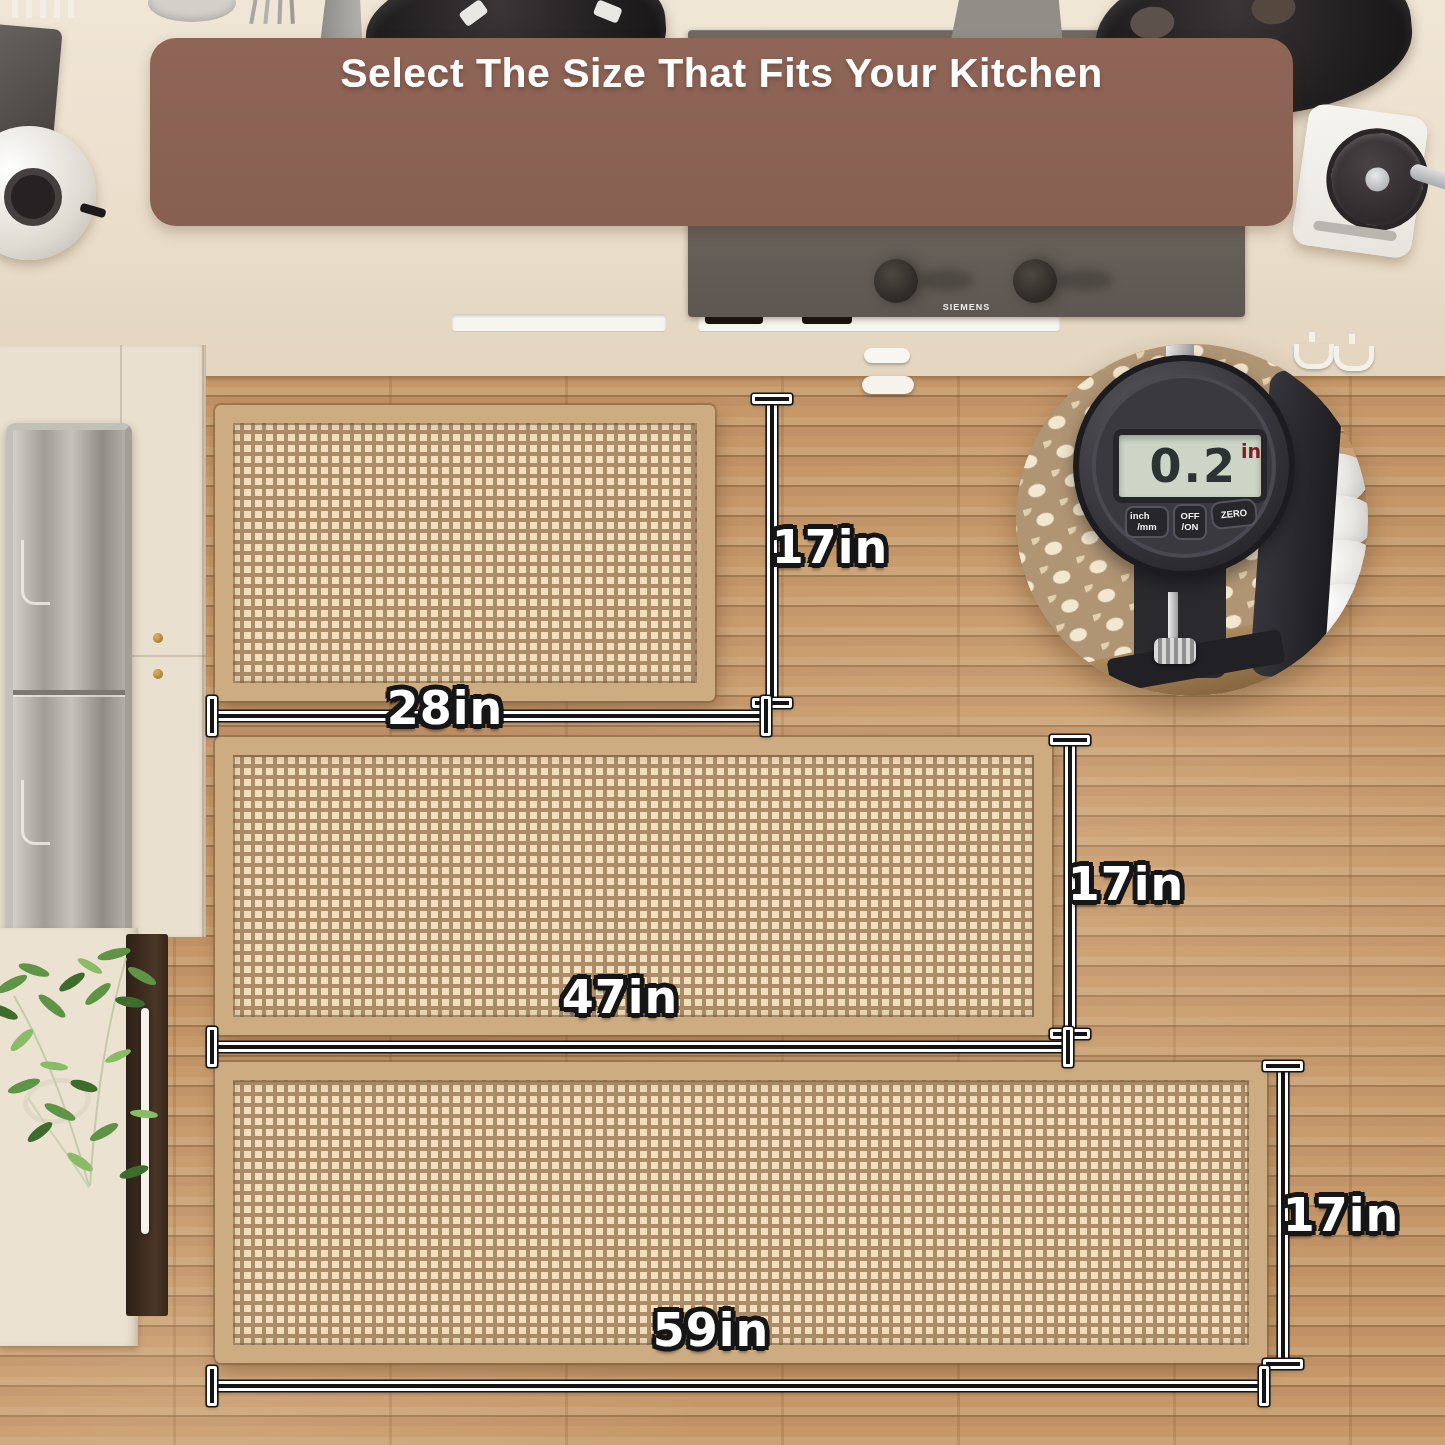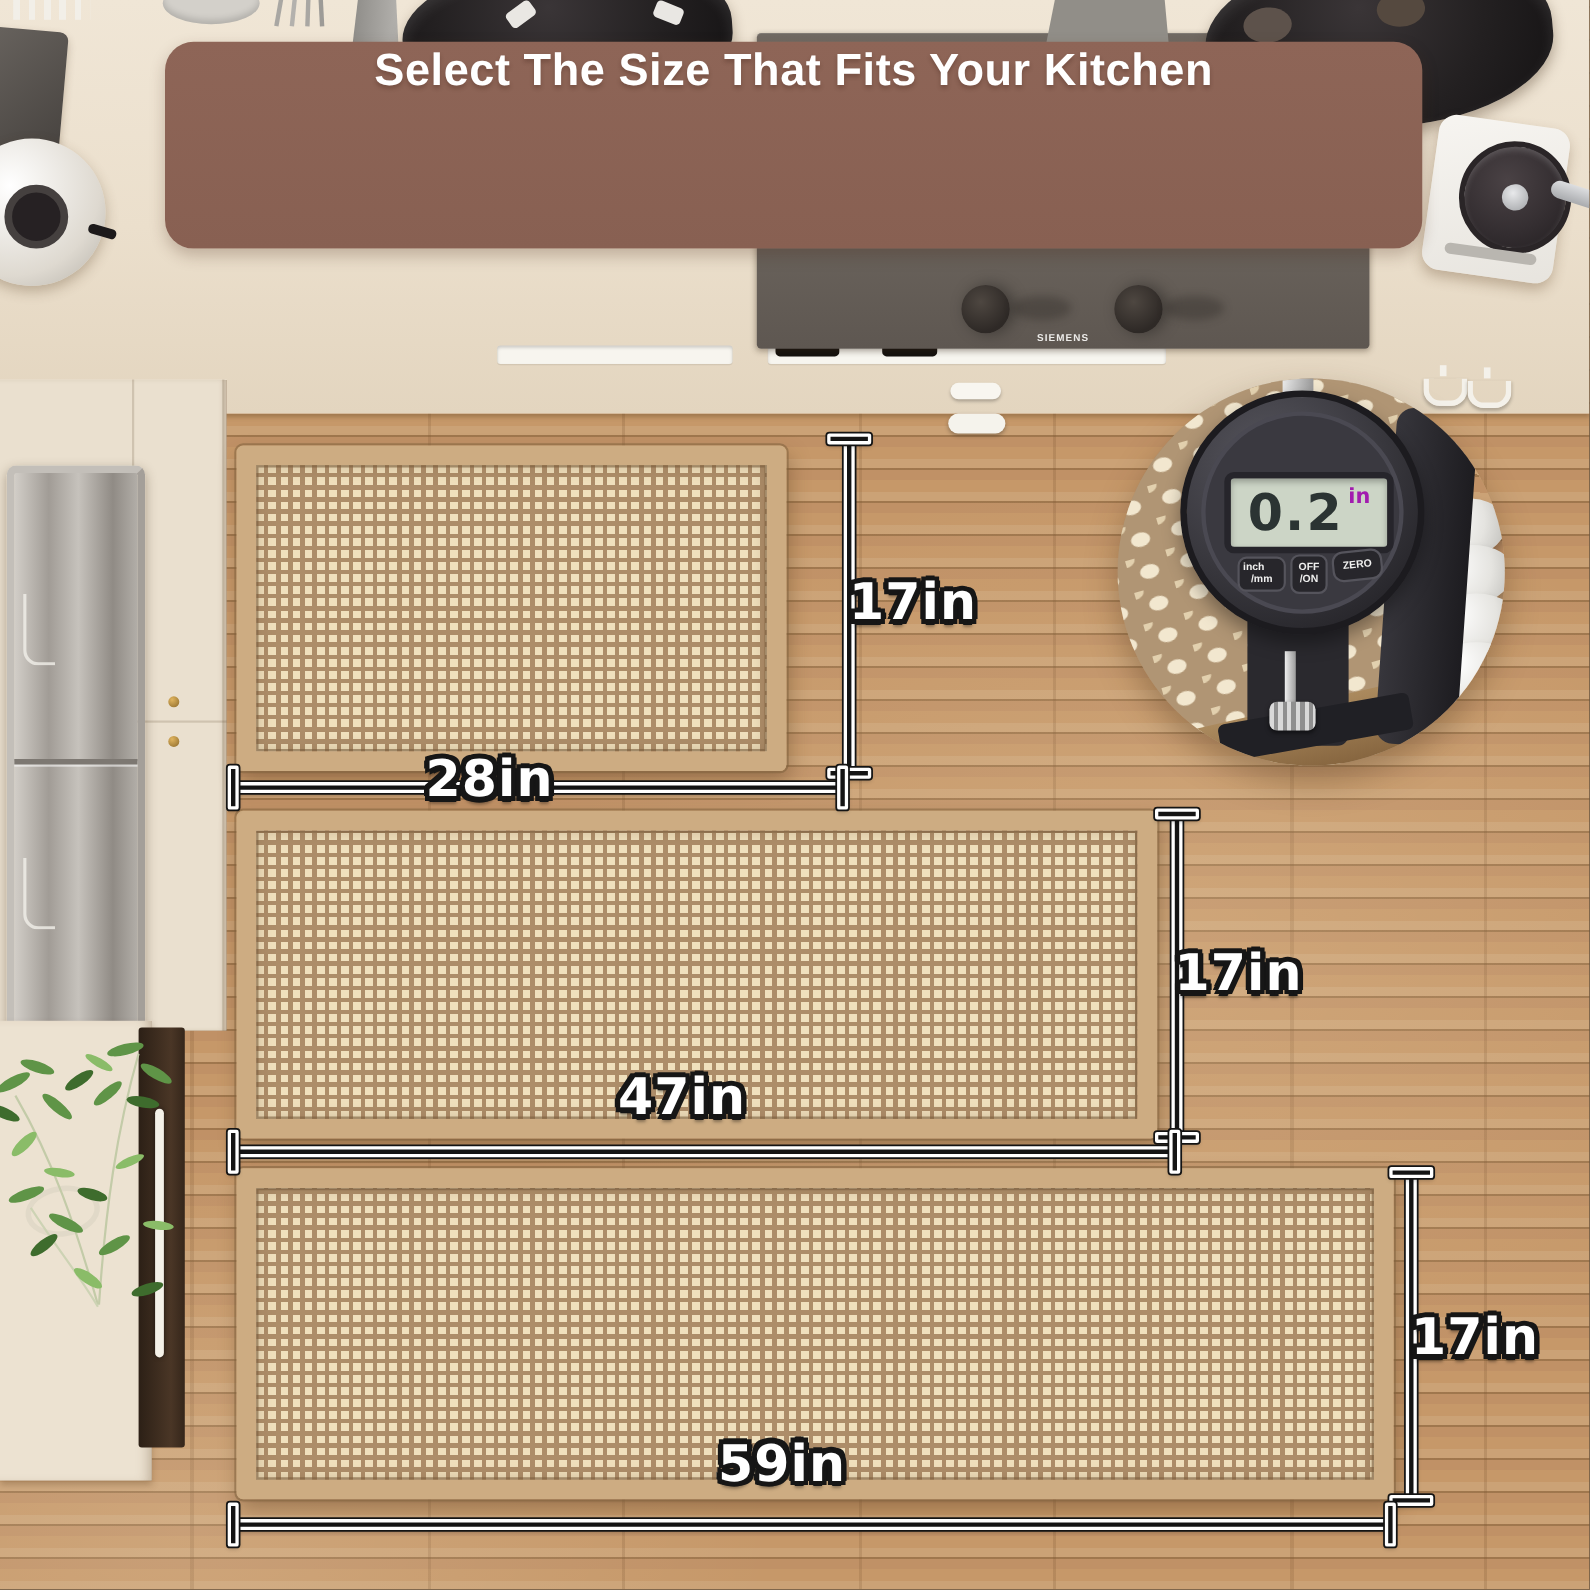--- a/index.html
+++ b/index.html
@@ -78,21 +78,21 @@
     letter-spacing:1px;white-space:nowrap;z-index:6;
     text-shadow:-4px -4px 0 #161616,4px -4px 0 #161616,-4px 4px 0 #161616,4px 4px 0 #161616,
       -5px 0 0 #161616,5px 0 0 #161616,0 -5px 0 #161616,0 5px 0 #161616,0 7px 3px rgba(0,0,0,.35);}
 
   
   .banner{left:150px;top:38px;width:1143px;height:188px;border-radius:26px;
     background:linear-gradient(180deg,#8e6557 0%,#886052 100%);
     box-shadow:0 6px 14px rgba(70,40,25,.25);z-index:7;text-align:center;color:#fff;}
   .banner-title{margin-top:16px;font-size:84px;line-height:1.06;font-weight:bold;letter-spacing:3px;
     text-shadow:0 4px 5px rgba(60,30,20,.3);}
-  .banner-sub{margin-top:2px;font-size:41px;font-weight:bold;letter-spacing:.5px;
+  .banner-sub{margin-top:12px;font-size:41px;font-weight:bold;letter-spacing:.5px;
     text-shadow:0 3px 4px rgba(60,30,20,.3);}
 
   
   .prop{z-index:2;}
   .darkpot{background:radial-gradient(circle at 45% 30%, #3a3537 0%, #232021 55%, #141213 100%);
     border-radius:46%;box-shadow:inset 0 6px 14px rgba(255,255,255,.12), 0 6px 12px rgba(60,40,20,.35);}
   .flap{width:26px;height:16px;background:#e9e7e3;border-radius:4px;}
   .kettle{background:radial-gradient(circle at 35% 32%, #ffffff, #ded9d0 65%, #b3afa7);
     border-radius:50%;box-shadow:0 5px 12px rgba(80,55,30,.3);}
   .kettle-center{background:#262123;border:7px solid #45403f;border-radius:50%;}
@@ -135,23 +135,23 @@
   .g-stem{position:absolute;left:150px;top:-6px;width:28px;height:26px;border-radius:4px;
     background:linear-gradient(90deg,#e9e9e9,#9a9a9a);}
   .g-stembase{position:absolute;left:142px;top:16px;width:44px;height:12px;border-radius:3px;background:#8f8c90;}
   .g-head{position:absolute;left:57px;top:11px;width:210px;height:210px;border-radius:50%;
     background:radial-gradient(circle at 35% 28%, #57565e, #29282d 78%);border:6px solid #1c1b1f;
     box-shadow:0 8px 16px rgba(0,0,0,.35);}
   .g-head-ring{position:absolute;left:76px;top:30px;width:176px;height:176px;border-radius:50%;
     background:#3a3940;border:4px solid #4a4952;}
   .g-lcd{position:absolute;left:97px;top:85px;width:142px;height:62px;border-radius:9px;
     background:#ccd5c6;border:6px solid #26252b;box-shadow:inset 0 3px 6px rgba(0,0,0,.28);
-    display:flex;align-items:center;justify-content:center;gap:4px;}
+    display:flex;align-items:center;justify-content:flex-end;gap:4px;}
   .g-lcd-num{font-family:"DejaVu Sans",sans-serif;font-weight:bold;font-size:46px;color:#2b3433;letter-spacing:2px;line-height:1;}
-  .g-lcd-unit{font-family:"DejaVu Sans",sans-serif;font-weight:bold;font-size:19px;color:#a21caf;align-self:flex-start;margin-top:5px;}
+  .g-lcd-unit{font-family:"DejaVu Sans",sans-serif;font-weight:bold;font-size:19px;color:#7f1d1d;align-self:flex-start;margin-top:5px;}
   .g-btn{position:absolute;background:#27262b;border:2px solid #55545c;border-radius:8px;color:#f0f0ef;
     font-size:9.5px;font-weight:bold;line-height:1.15;display:flex;flex-direction:column;justify-content:center;
     padding:2px 3px;box-sizing:border-box;}
 
   
   .plantbox{left:-6px;top:936px;width:176px;height:292px;z-index:3;}
 </style>
 </head>
 <body>
 

